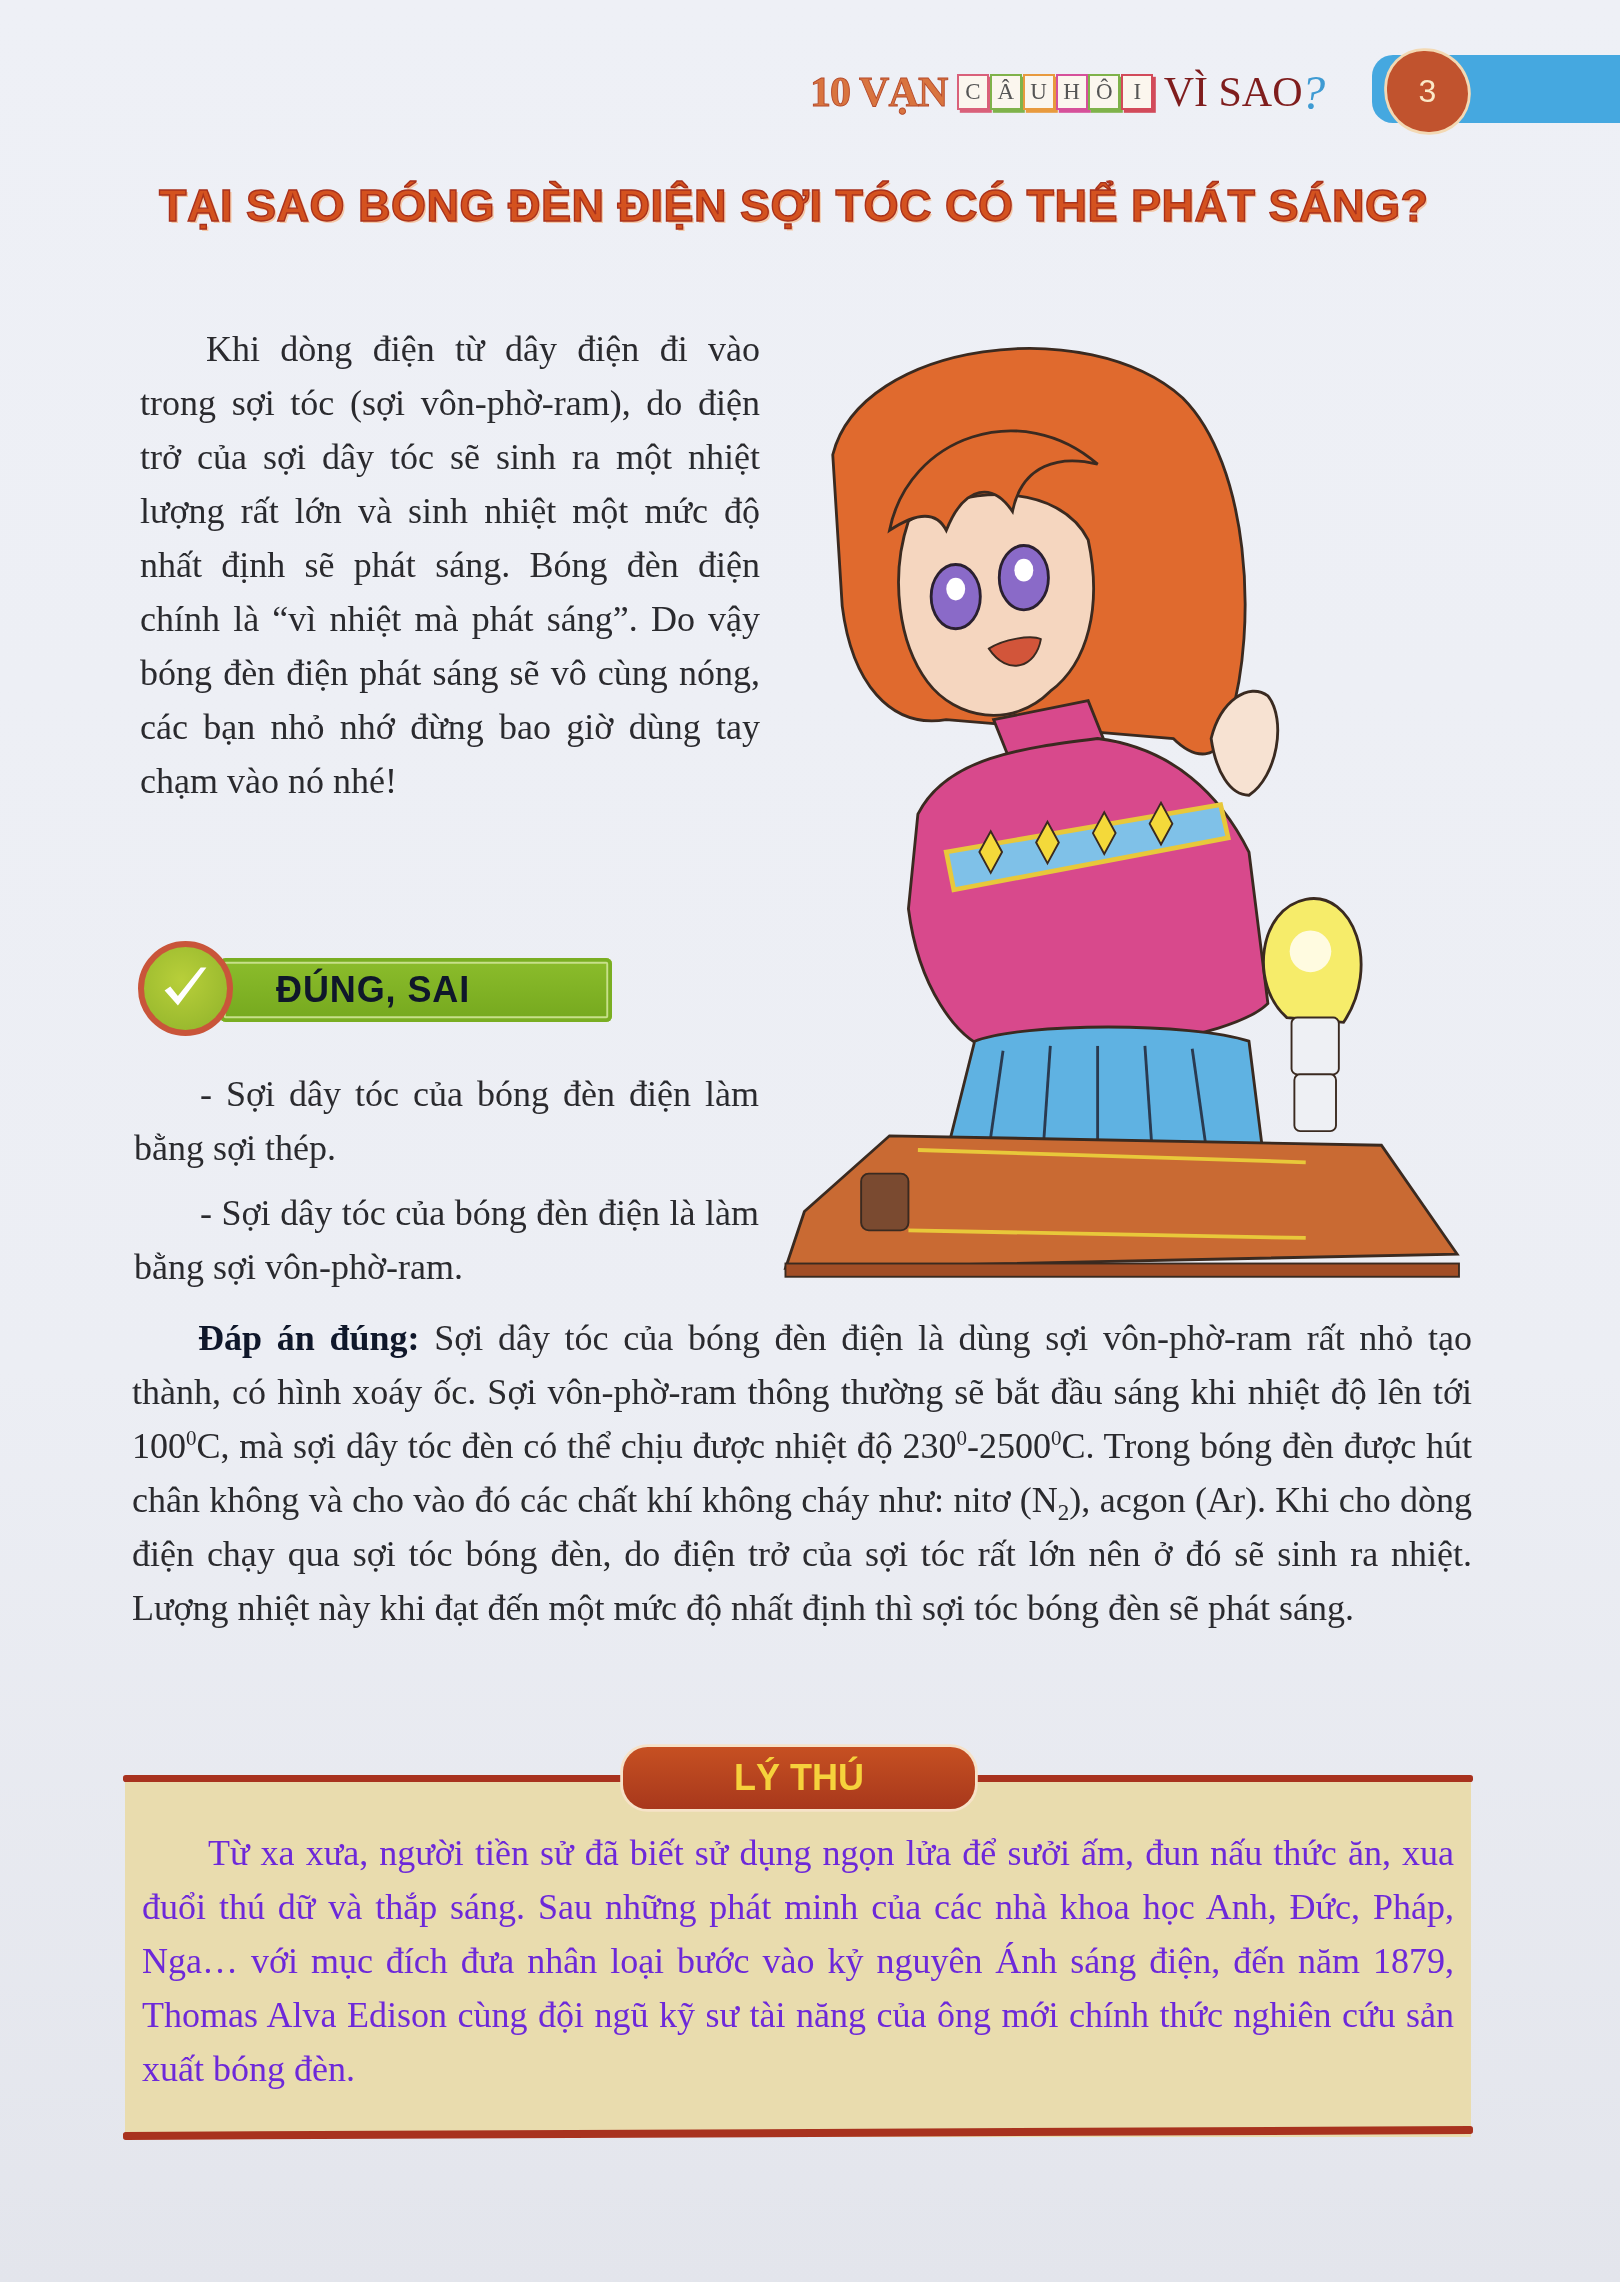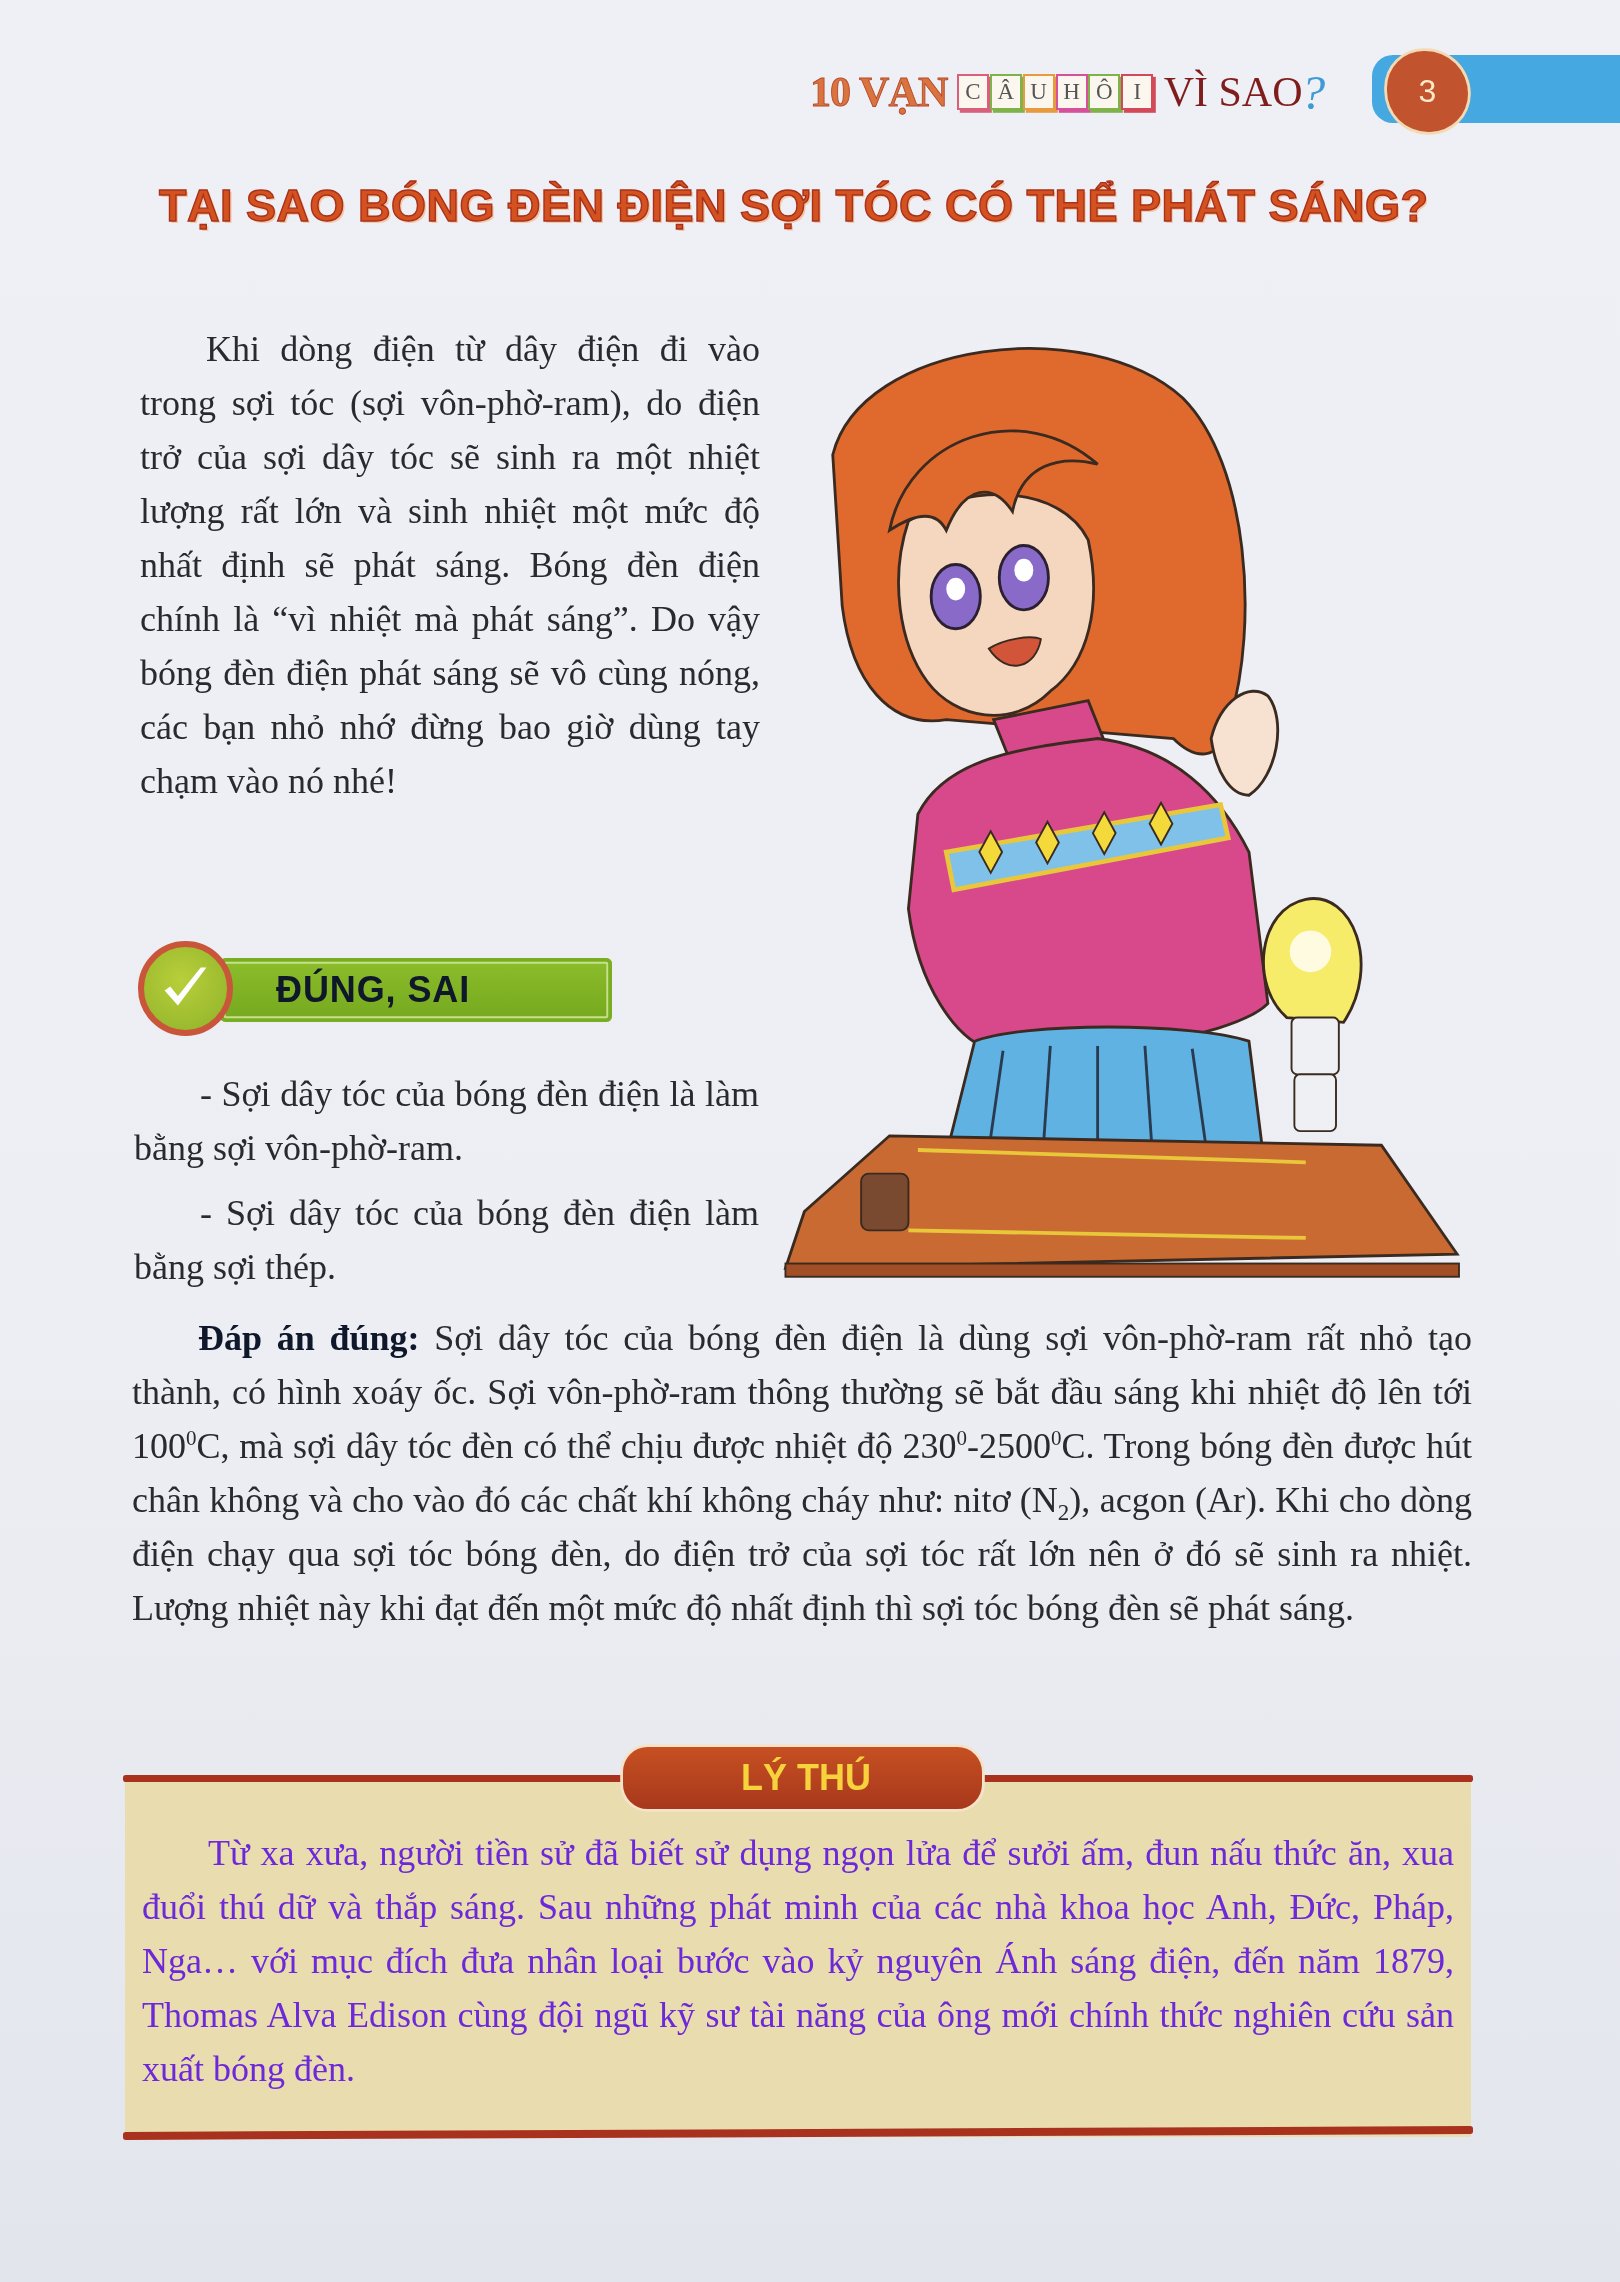--- a/index.html
+++ b/index.html
@@ -49,21 +49,21 @@
   sub{font-size:23px;line-height:0;}
   sup{font-size:21px;line-height:0;}
 
   
   .ly-box{left:125px;top:1779px;width:1346px;height:358px;background:#e9dcae;}
   .ly-top{left:123px;top:1775px;width:1350px;height:6.6px;background:#a8321e;border-radius:2.8px;}
   .ly-bot{left:123px;top:2129px;width:1350px;height:7.6px;background:#a8321e;border-radius:2.8px;transform:rotate(-0.25deg);}
   .ly-tag{left:623px;top:1747px;width:352px;height:62px;background:linear-gradient(180deg,#c65022,#a8381c);
        border-radius:24.6px;display:flex;align-items:center;justify-content:center;
        font-family:"Liberation Sans",sans-serif;font-weight:bold;font-size:36px;color:#f6d23c;
-       box-shadow:0 0 0 2.8px #f6e2c8;padding-left:7px;}
+       box-shadow:0 0 0 2.8px #f6e2c8;}
   .ly-text{left:142px;top:1826px;width:1312px;color:#6d28d9;}
 
   
   .illus{left:776px;top:322px;width:700px;height:956px;}
 </style>
 </head>
 <body>
 
 <div class="abs brand">
   <span class="brand-ten">10 VẠN</span>
@@ -84,22 +84,22 @@
 <div class="abs para intro indent">Khi dòng điện từ dây điện đi vào trong sợi tóc (sợi vôn-phờ-ram), do điện trở của sợi dây tóc sẽ sinh ra một nhiệt lượng rất lớn và sinh nhiệt một mức độ nhất định sẽ phát sáng. Bóng đèn điện chính là “vì nhiệt mà phát sáng”. Do vậy bóng đèn điện phát sáng sẽ vô cùng nóng, các bạn nhỏ nhớ đừng bao giờ dùng tay chạm vào nó nhé!</div>
 
 <div class="abs ds-bar"></div>
 <div class="abs ds-label">ĐÚNG, SAI</div>
 <div class="abs ds-circle">
   <svg width="57" height="57" viewBox="0 0 60 60">
     <path d="M8 32 L22 48 L52 8 L46 8 L22 38 L14 28 Z" fill="#ffffff"></path>
   </svg>
 </div>
 <div class="abs para stmts">
+  <p class="stmt indent">- Sợi dây tóc của bóng đèn điện làm bằng sợi thép.</p>
   <p class="stmt indent">- Sợi dây tóc của bóng đèn điện là làm bằng sợi vôn-phờ-ram.</p>
-  <p class="stmt indent">- Sợi dây tóc của bóng đèn điện làm bằng sợi thép.</p>
 </div>
 
 <div class="abs para answer indent"><span class="ans-label">Đáp án đúng:</span><span> Sợi dây tóc của bóng đèn điện là dùng sợi vôn-phờ-ram rất nhỏ tạo thành, có hình xoáy ốc. Sợi vôn-phờ-ram thông thường sẽ bắt đầu sáng khi nhiệt độ lên tới 100</span><sup>0</sup><span>C, mà sợi dây tóc đèn có thể chịu được nhiệt độ 230</span><sup>0</sup><span>-2500</span><sup>0</sup><span>C. Trong bóng đèn được hút chân không và cho vào đó các chất khí không cháy như: nitơ (N</span><sub>2</sub><span>), acgon (Ar). Khi cho dòng điện chạy qua sợi tóc bóng đèn, do điện trở của sợi tóc rất lớn nên ở đó sẽ sinh ra nhiệt. Lượng nhiệt này khi đạt đến một mức độ nhất định thì sợi tóc bóng đèn sẽ phát sáng.</span></div>
 
 <div class="abs ly-box"></div>
 <div class="abs ly-top"></div>
 <div class="abs ly-bot"></div>
 <div class="abs ly-tag">LÝ THÚ</div>
 <div class="abs para ly-text indent">Từ xa xưa, người tiền sử đã biết sử dụng ngọn lửa để sưởi ấm, đun nấu thức ăn, xua đuổi thú dữ và thắp sáng. Sau những phát minh của các nhà khoa học Anh, Đức, Pháp, Nga… với mục đích đưa nhân loại bước vào kỷ nguyên Ánh sáng điện, đến năm 1879, Thomas Alva Edison cùng đội ngũ kỹ sư tài năng của ông mới chính thức nghiên cứu sản xuất bóng đèn.</div>
 

